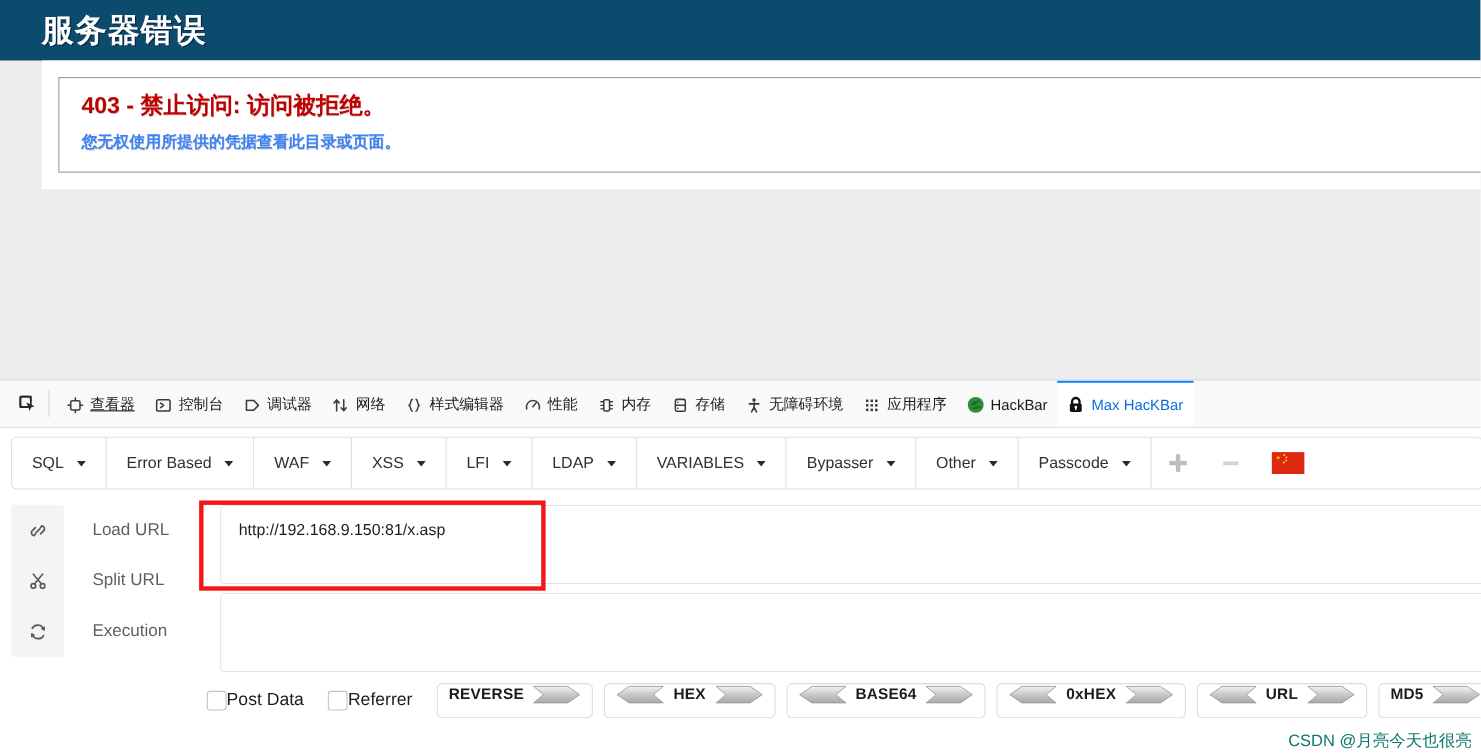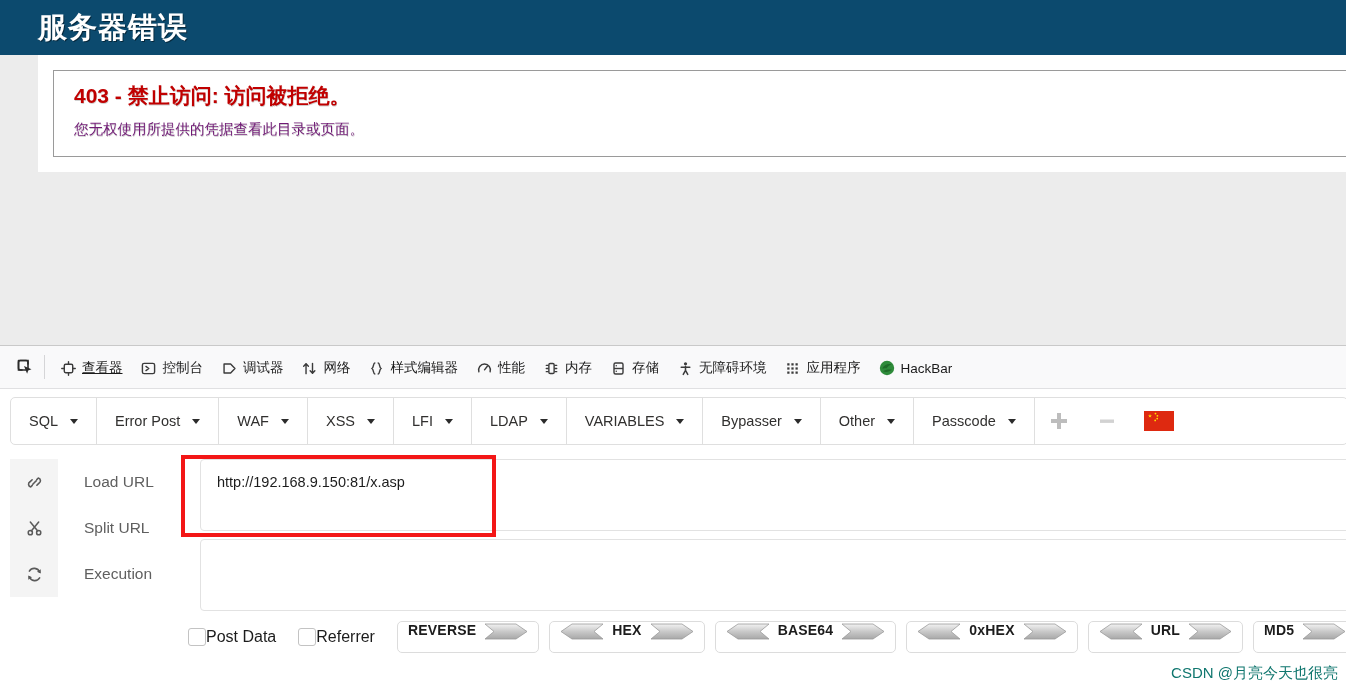--- a/index.html
+++ b/index.html
@@ -51,23 +51,23 @@
     left: 20px; top: 11px;
     color: #c00000;
     font-size: 21px;
     font-weight: bold;
     white-space: nowrap;
     text-shadow: 0.5px 0.5px 0 rgba(0,0,0,0.18);
   }
   #error-desc {
     position: absolute;
     left: 20px; top: 49px;
-    color: #701a75;
+    color: #3b82f6;
     font-size: 14.5px;
-    font-weight: normal;
+    font-weight: bold;
     white-space: nowrap;
     text-shadow: 0.5px 0.5px 0 rgba(0,0,0,0.2);
   }
 
   
   #devtools {
     position: absolute;
     left: 0; top: 345px; width: 1346px; height: 342px;
     background: #ffffff;
     border-top: 1px solid #c9c9c9;
@@ -419,33 +419,44 @@
       <span class="dt-ico">
         <svg width="16" height="16" viewBox="0 0 16 16">
           <circle cx="8" cy="8" r="7.2" fill="#2e8b3a"></circle>
           <path d="M3.2 8.5 C5 5 9 3.4 12.6 4.4 C10.4 5 8.6 6.4 7.8 8.2 C6.6 8.2 4.6 8.2 3.2 8.5 Z" fill="#1e6b28"></path>
           <path d="M4 11.3 C6.4 9.6 10 9 12.9 9.8 C10.6 11.6 7.2 12.6 4 11.3 Z" fill="#1e6b28"></path>
         </svg>
       </span>
       <span class="dt-label">HackBar</span>
     </div>
 
+    <div class="dt-tab active">
+      <span class="dt-ico">
+        <svg width="16" height="16" viewBox="0 0 16 16">
+          <path d="M4.6 7.2 V5.2 A3.4 3.4 0 0 1 11.4 5.2 V7.2" fill="none" stroke="#111111" stroke-width="2.1"></path>
+          <rect x="2.6" y="6.9" width="10.8" height="7.6" rx="1.5" fill="#111111"></rect>
+          <circle cx="8" cy="10" r="1.25" fill="#ffffff"></circle>
+          <rect x="7.35" y="10" width="1.3" height="2.7" fill="#ffffff"></rect>
+        </svg>
+      </span>
+      <span class="dt-label">Max HacKBar</span>
+    </div>
 
   </div>
 
   <div id="hackbar">
 
     <div id="hb-menubar">
 
       <div class="hb-menu">
         <span>SQL</span>
         <span class="caret"></span>
       </div>
       <div class="hb-menu">
-        <span>Error Post</span>
+        <span>Error Based</span>
         <span class="caret"></span>
       </div>
       <div class="hb-menu">
         <span>WAF</span>
         <span class="caret"></span>
       </div>
       <div class="hb-menu">
         <span>XSS</span>
         <span class="caret"></span>
       </div>

